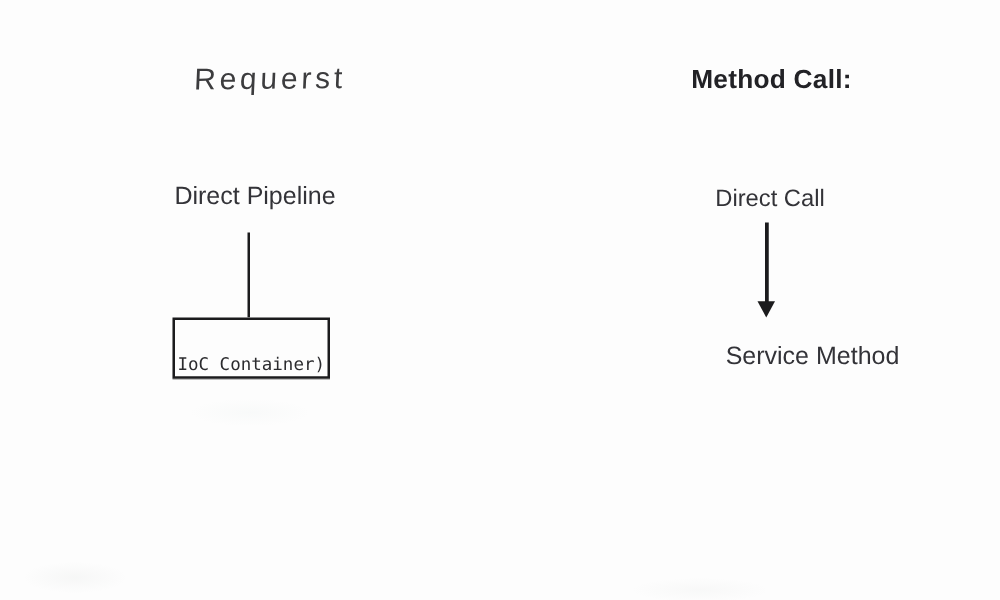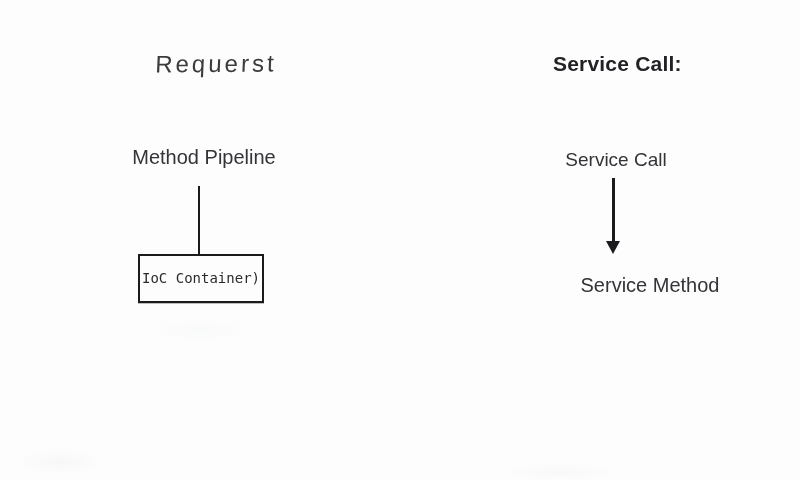--- a/index.html
+++ b/index.html
@@ -95,47 +95,47 @@
     left: 138px;
     top: 254px;
     width: 122px;
     height: 45px;
     border: 2px solid #1b1b1d;
     background: #fdfdfd;
     box-shadow: 0 1px 0 rgba(0,0,0,0.25);
     display: flex;
     flex-direction: column;
     align-items: center;
-    justify-content: center;
+    justify-content: flex-end;
   }
   .ioc-box .box-line {
     font-family: "DejaVu Sans Mono", monospace;
     font-size: 14px;
     line-height: 17px;
     color: #2b2b2e;
     white-space: nowrap;
   }
 </style>
 </head>
 <body>
 
 <div class="canvas">
 
   <div class="handwritten-title">Requerst</div>
 
-  <div class="node-label mediatr">Method Pipeline</div>
+  <div class="node-label mediatr">Direct Pipeline</div>
 
   <div class="connector-line connector-left"></div>
 
   <div class="ioc-box">
     <div class="box-line">IoC Container)</div>
   </div>
 
-  <div class="bold-title">Service Call:</div>
+  <div class="bold-title">Method Call:</div>
 
-  <div class="node-label direct-call">Service Call</div>
+  <div class="node-label direct-call">Direct Call</div>
 
   <div class="connector-line arrow-shaft"></div>
   <div class="arrow-head"></div>
 
   <div class="node-label service-method">Service Method</div>
 
 </div>
 
 </body></html>

